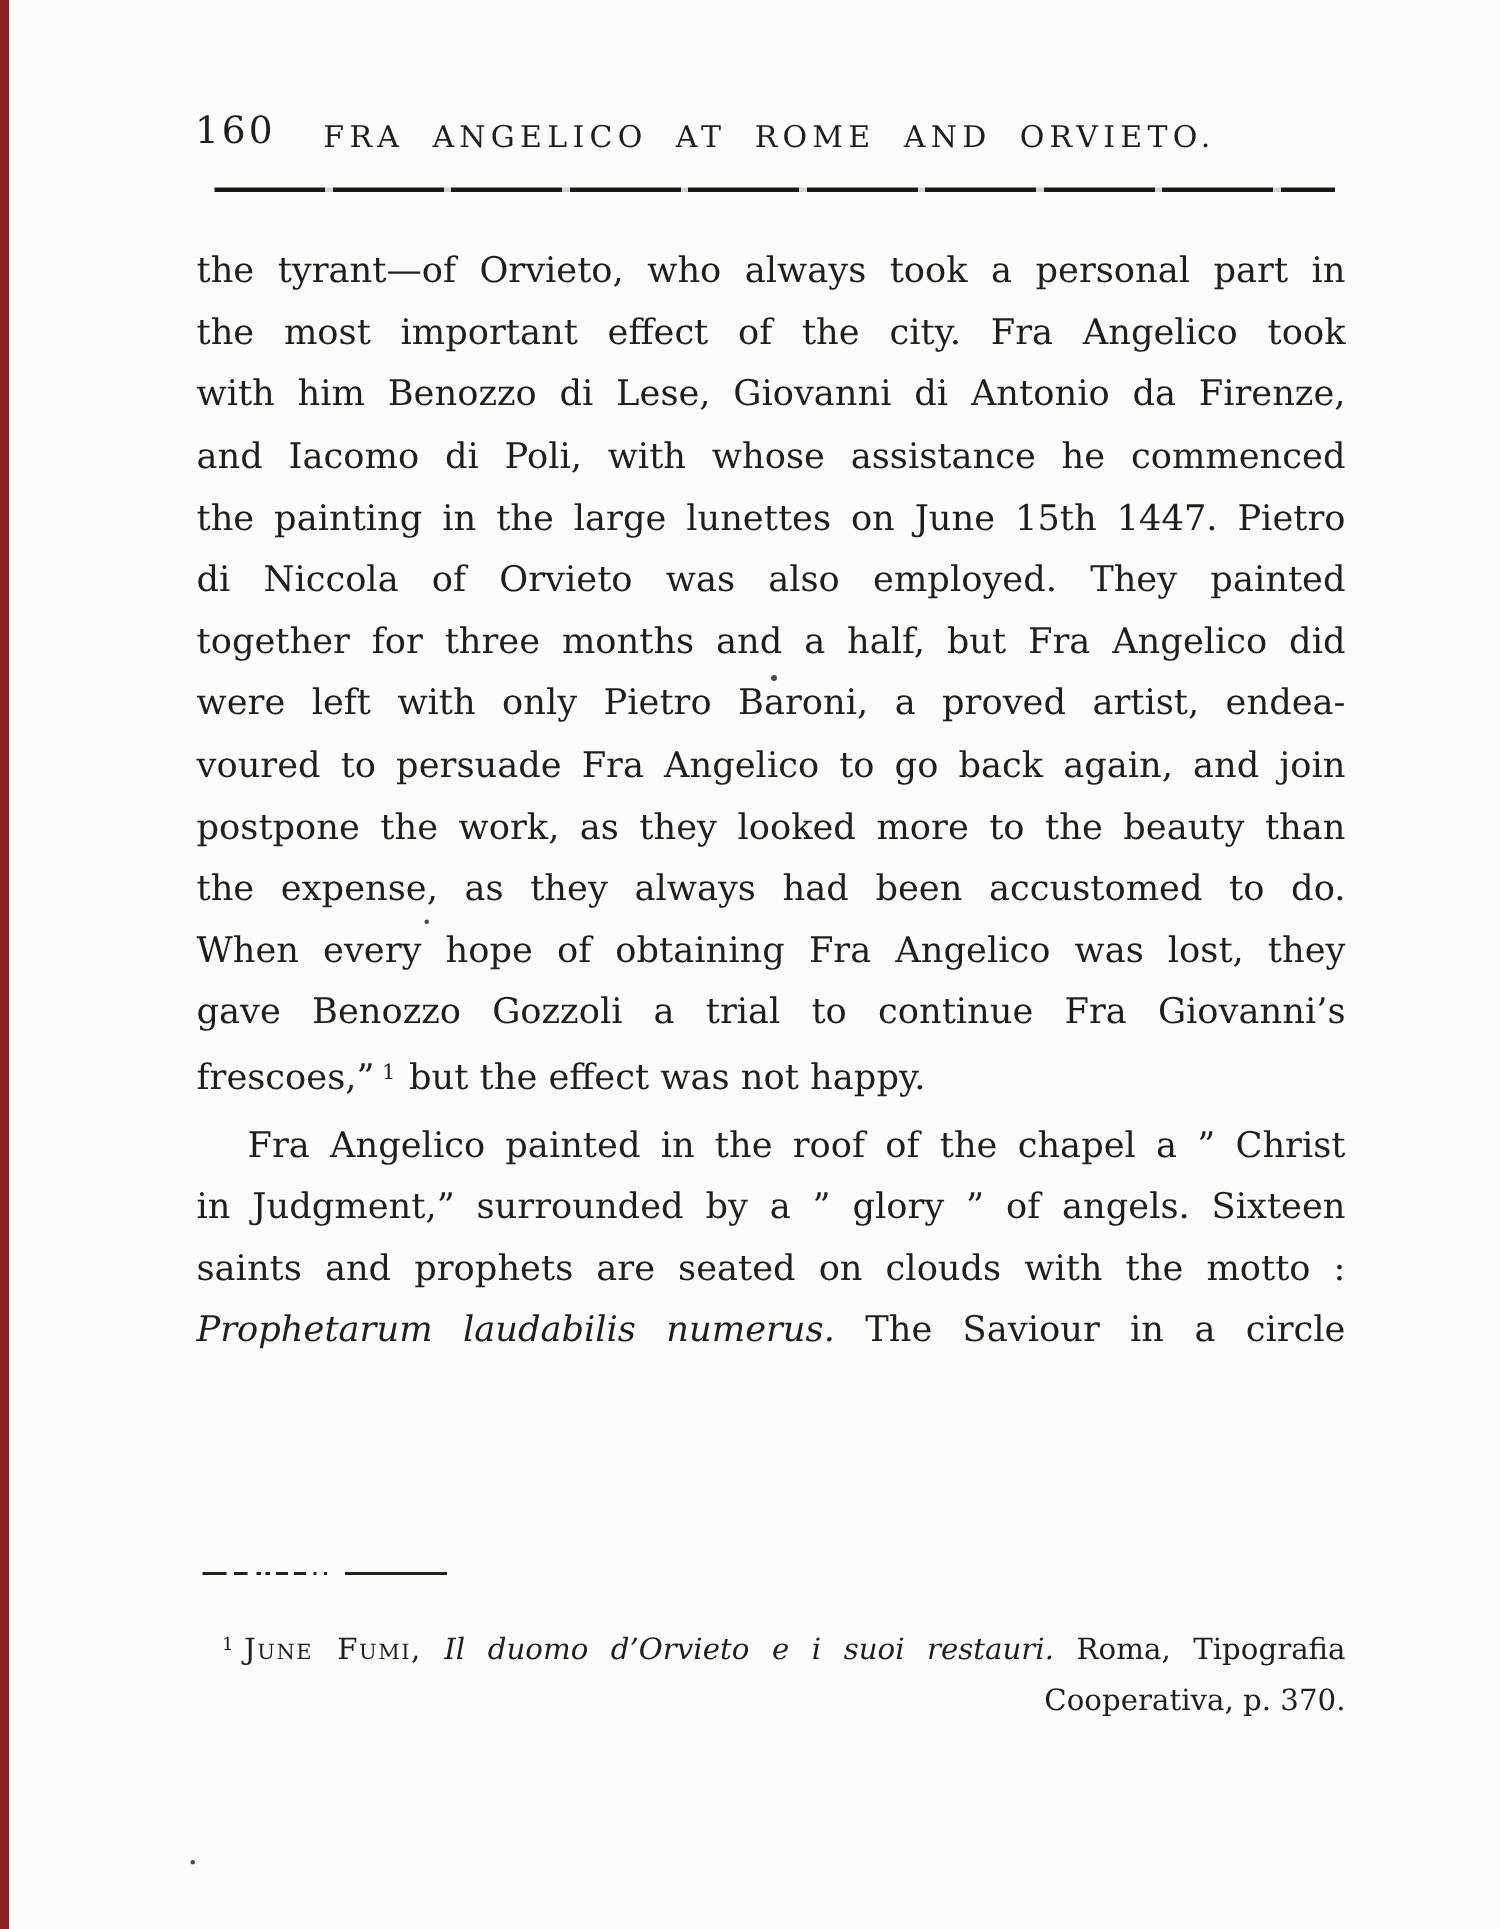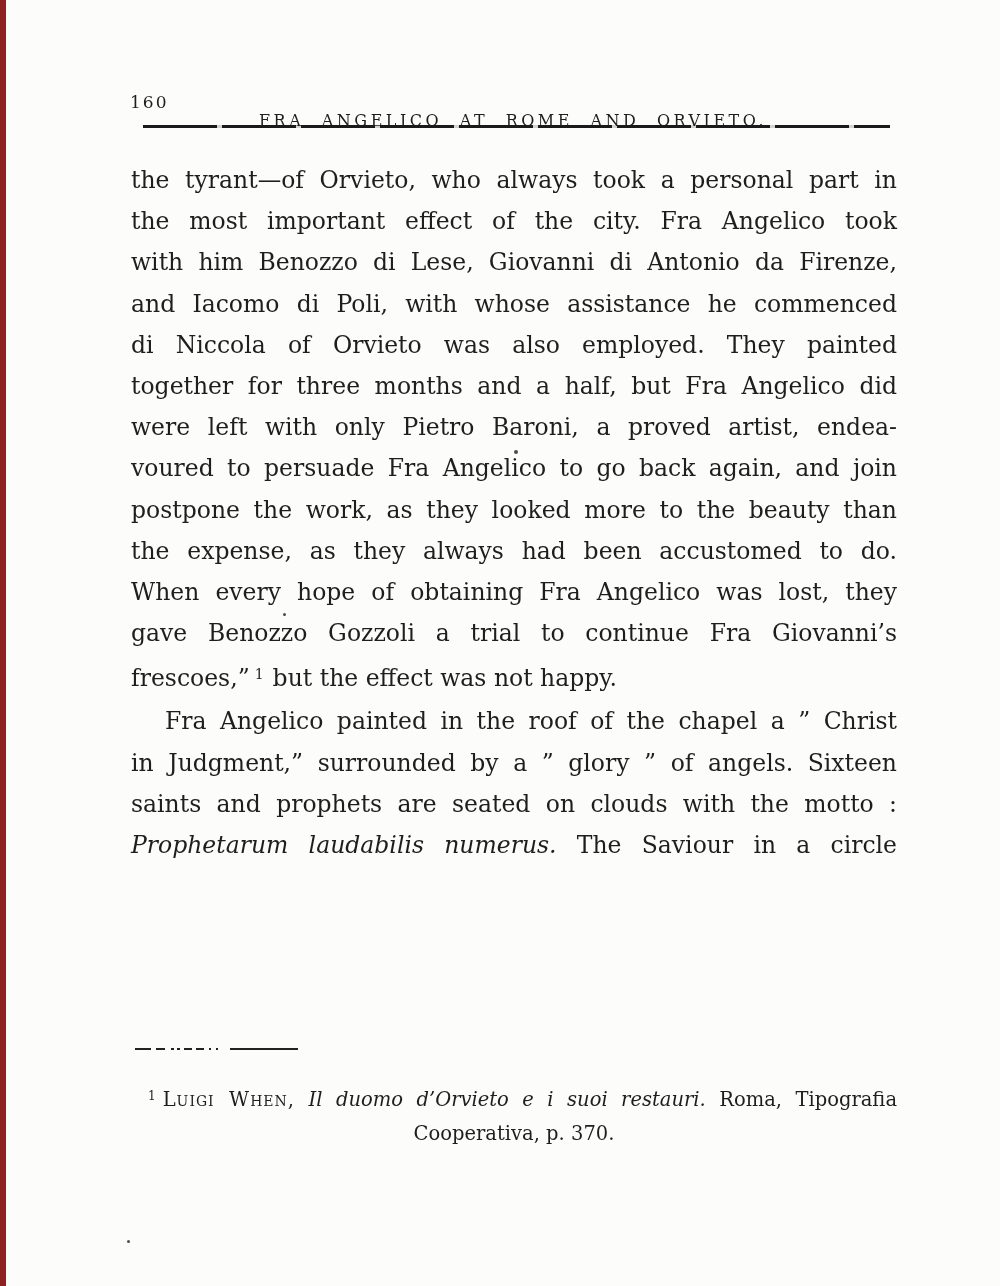--- a/index.html
+++ b/index.html
@@ -6,26 +6,26 @@
   body {
     width:1000px; height:1286px;
     background:#fcfcfa;
     position:relative;
     font-family:"DejaVu Serif", serif;
     color:#1e1e1e;
     overflow:hidden;
   }
   .edge-strip { position:absolute; left:0; top:0; width:6px; height:1286px; }
   .page-num {
-    position:absolute; left:130px; top:92px;
-    font-size:17px; letter-spacing:2px;
+    position:absolute; left:130px; top:72px;
+    font-size:25px; letter-spacing:2px;
   }
   .running-head {
     position:absolute; left:128px; top:79px; width:770px;
-    text-align:center; font-size:16px; letter-spacing:3.5px; word-spacing:9px;margin-top:32px;
+    text-align:center; font-size:20px; letter-spacing:3.5px; word-spacing:9px;
   }
   .head-rule {
     position:absolute; left:143px; top:125px; width:747px; height:3px;
     background:repeating-linear-gradient(90deg,#1a1a1a 0 74px, rgba(26,26,26,.18) 74px 79px);
   }
   .body-text { position:absolute; left:131px; top:160px; width:766px; font-size:23.5px; }
   .line { height:41.2px; line-height:41.2px; overflow:visible; }
   .jline { text-align:justify; text-align-last:justify; }
   .lline { text-align:left; }
   .indent-p2 { padding-left:18px; }
@@ -37,21 +37,21 @@
   .fn-sup { font-size:12px; vertical-align:6px; margin-right:7px; }
   .fn-sep { position:absolute; left:135px; top:1047px; height:3px; display:flex; align-items:center; }
   .fn-sep .dash { height:2px; background:#222; display:inline-block; }
   .w16{width:16px;margin-right:5px;} .w9{width:9px;margin-right:6px;}
   .w3a{width:3px;margin-right:3px;} .w3b{width:3px;margin-right:4px;}
   .w8a{width:8px;margin-right:4px;} .w8b{width:8px;margin-right:5px;}
   .w2a{width:2px;margin-right:5px;} .w2b{width:2px;margin-right:12px;}
   .wlong{width:68px;margin-right:0;}
   .footnote { position:absolute; left:131px; top:1079px; width:766px; font-size:19.5px; line-height:34px; }
   .fn-line1 { text-align:justify; text-align-last:justify; padding-left:17px; }
-  .fn-line2 { text-align:center; }
+  .fn-line2 { text-align:right; }
   .speck { position:absolute; background:#2c2c2c; border-radius:50%; opacity:.85; }
   .speck-a { left:514px; top:450px; width:4px; height:4px; }
   .speck-b { left:283px; top:613px; width:3px; height:3px; }
   .speck-c { left:127px; top:1240px; width:3px; height:3px; }
 </style>
 </head>
 <body style="background: rgb(252, 252, 250); color: rgb(30, 30, 30);">
 
 <div class="edge-strip" style="background: rgb(142, 34, 34);"></div>
 
@@ -60,20 +60,21 @@
 <div class="running-head">FRA ANGELICO AT ROME AND ORVIETO.</div>
 
 <div class="head-rule"></div>
 
 <div class="body-text">
 
   <div class="line jline">the tyrant—of Orvieto, who always took a personal part in</div>
   <div class="line jline">the most important effect of the city.  Fra Angelico took</div>
   <div class="line jline">with him Benozzo di Lese, Giovanni di Antonio da Firenze,</div>
   <div class="line jline">and Iacomo di Poli, with whose assistance he commenced</div>
+  <div class="line jline">the painting in the large lunettes on June 15th 1447. Pietro</div>
   <div class="line jline">di Niccola of Orvieto was also employed.  They painted</div>
   <div class="line jline">together for three months and a half, but Fra Angelico did</div>
 
   <div class="line jline">were left with only Pietro Baroni, a proved artist, endea-</div>
   <div class="line jline">voured to persuade Fra Angelico to go back again, and join</div>
   <div class="line jline">postpone the work, as they looked more to the beauty than</div>
   <div class="line jline">the expense, as they always had been accustomed to do.</div>
   <div class="line jline">When every hope of obtaining Fra Angelico was lost, they</div>
   <div class="line jline">gave Benozzo Gozzoli a trial to continue Fra Giovanni’s</div>
   <div class="line lline"><span>frescoes,”</span><span class="sup1">1</span><span>but the effect was not happy.</span></div>
@@ -90,19 +91,19 @@
     <span class="dash w3a"></span>
     <span class="dash w3b"></span>
     <span class="dash w8a"></span>
     <span class="dash w8b"></span>
     <span class="dash w2a"></span>
     <span class="dash w2b"></span>
     <span class="dash wlong"></span>
 </div>
 
 <div class="footnote">
-  <div class="fn-line1"><span class="fn-sup">1</span><span class="sc">Luigi When,</span> <span class="it">Il duomo d’Orvieto e i suoi restauri.</span> <span>Roma, Tipografia</span></div>
+  <div class="fn-line1"><span class="fn-sup">1</span><span class="sc">June Fumi,</span> <span class="it">Il duomo d’Orvieto e i suoi restauri.</span> <span>Roma, Tipografia</span></div>
   <div class="fn-line2">Cooperativa, p. 370.</div>
 </div>
 
 <div class="speck speck-a"></div>
 <div class="speck speck-b"></div>
 <div class="speck speck-c"></div>
 
 </body></html>

